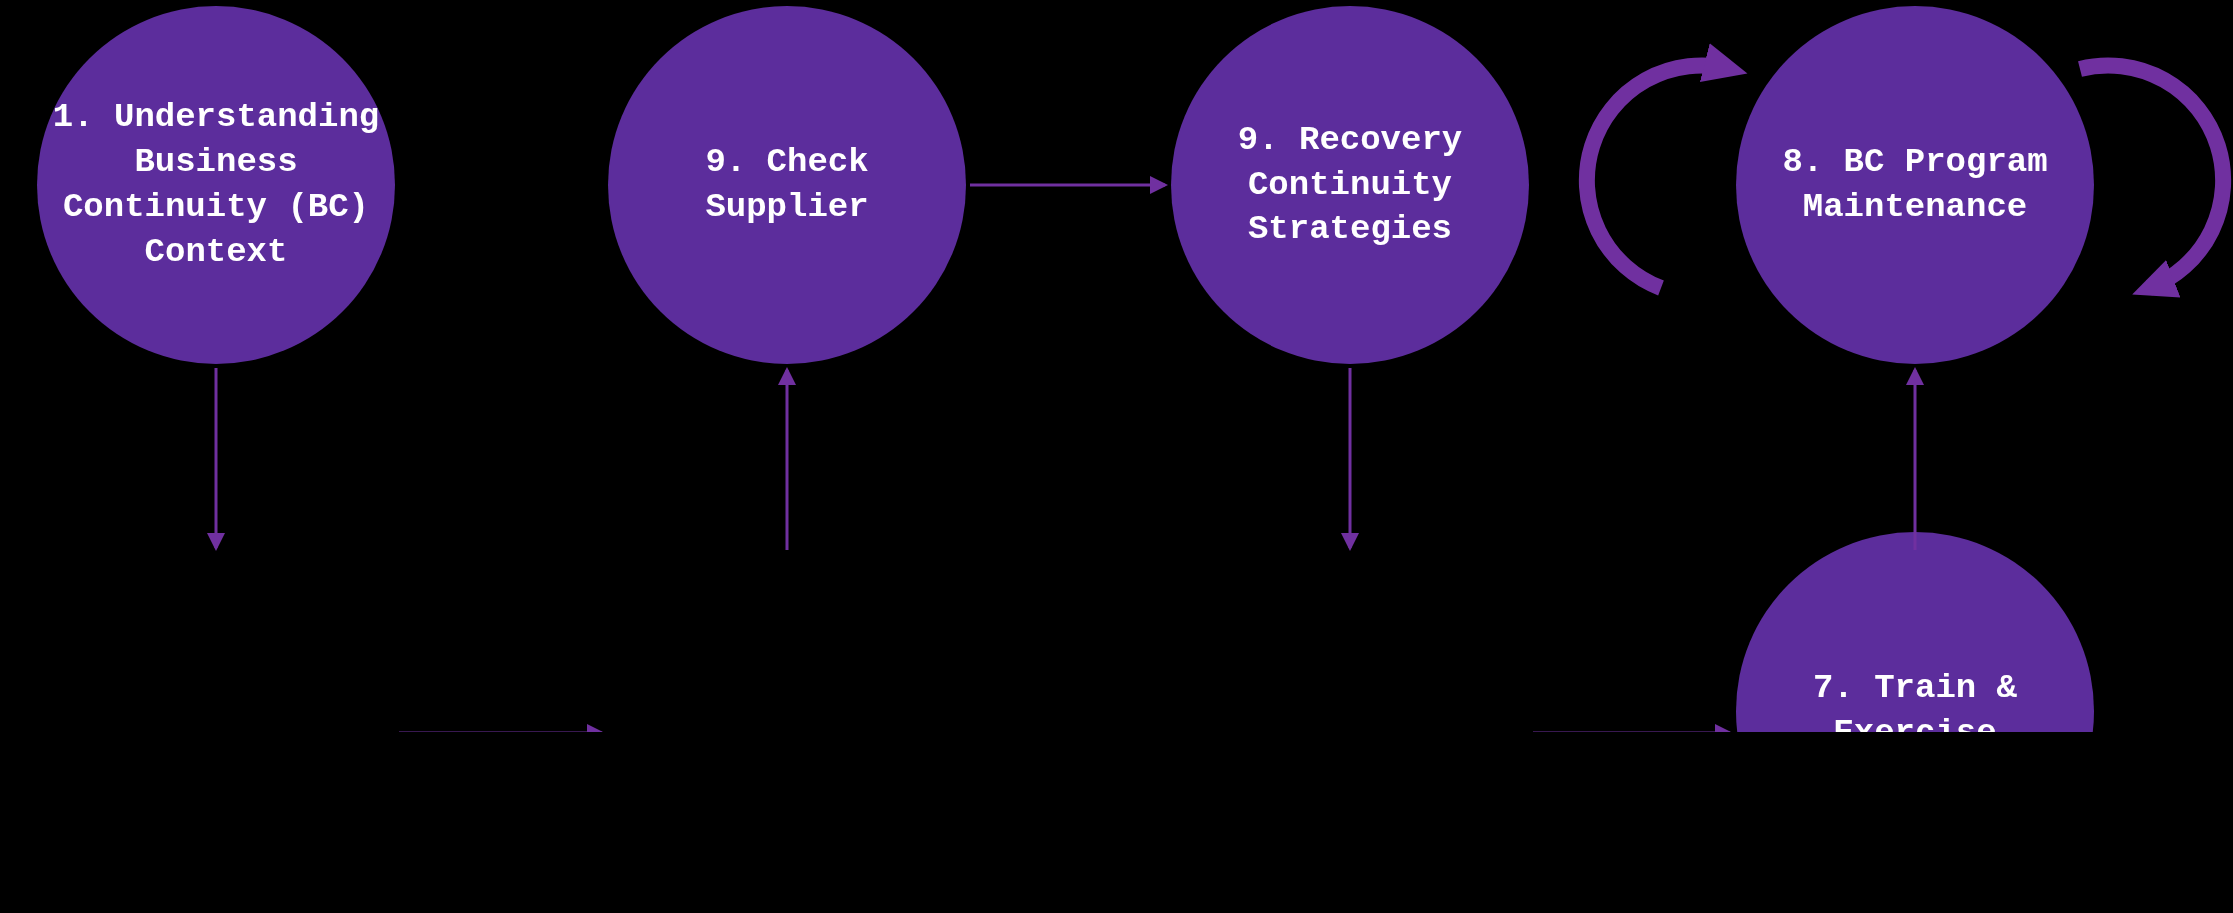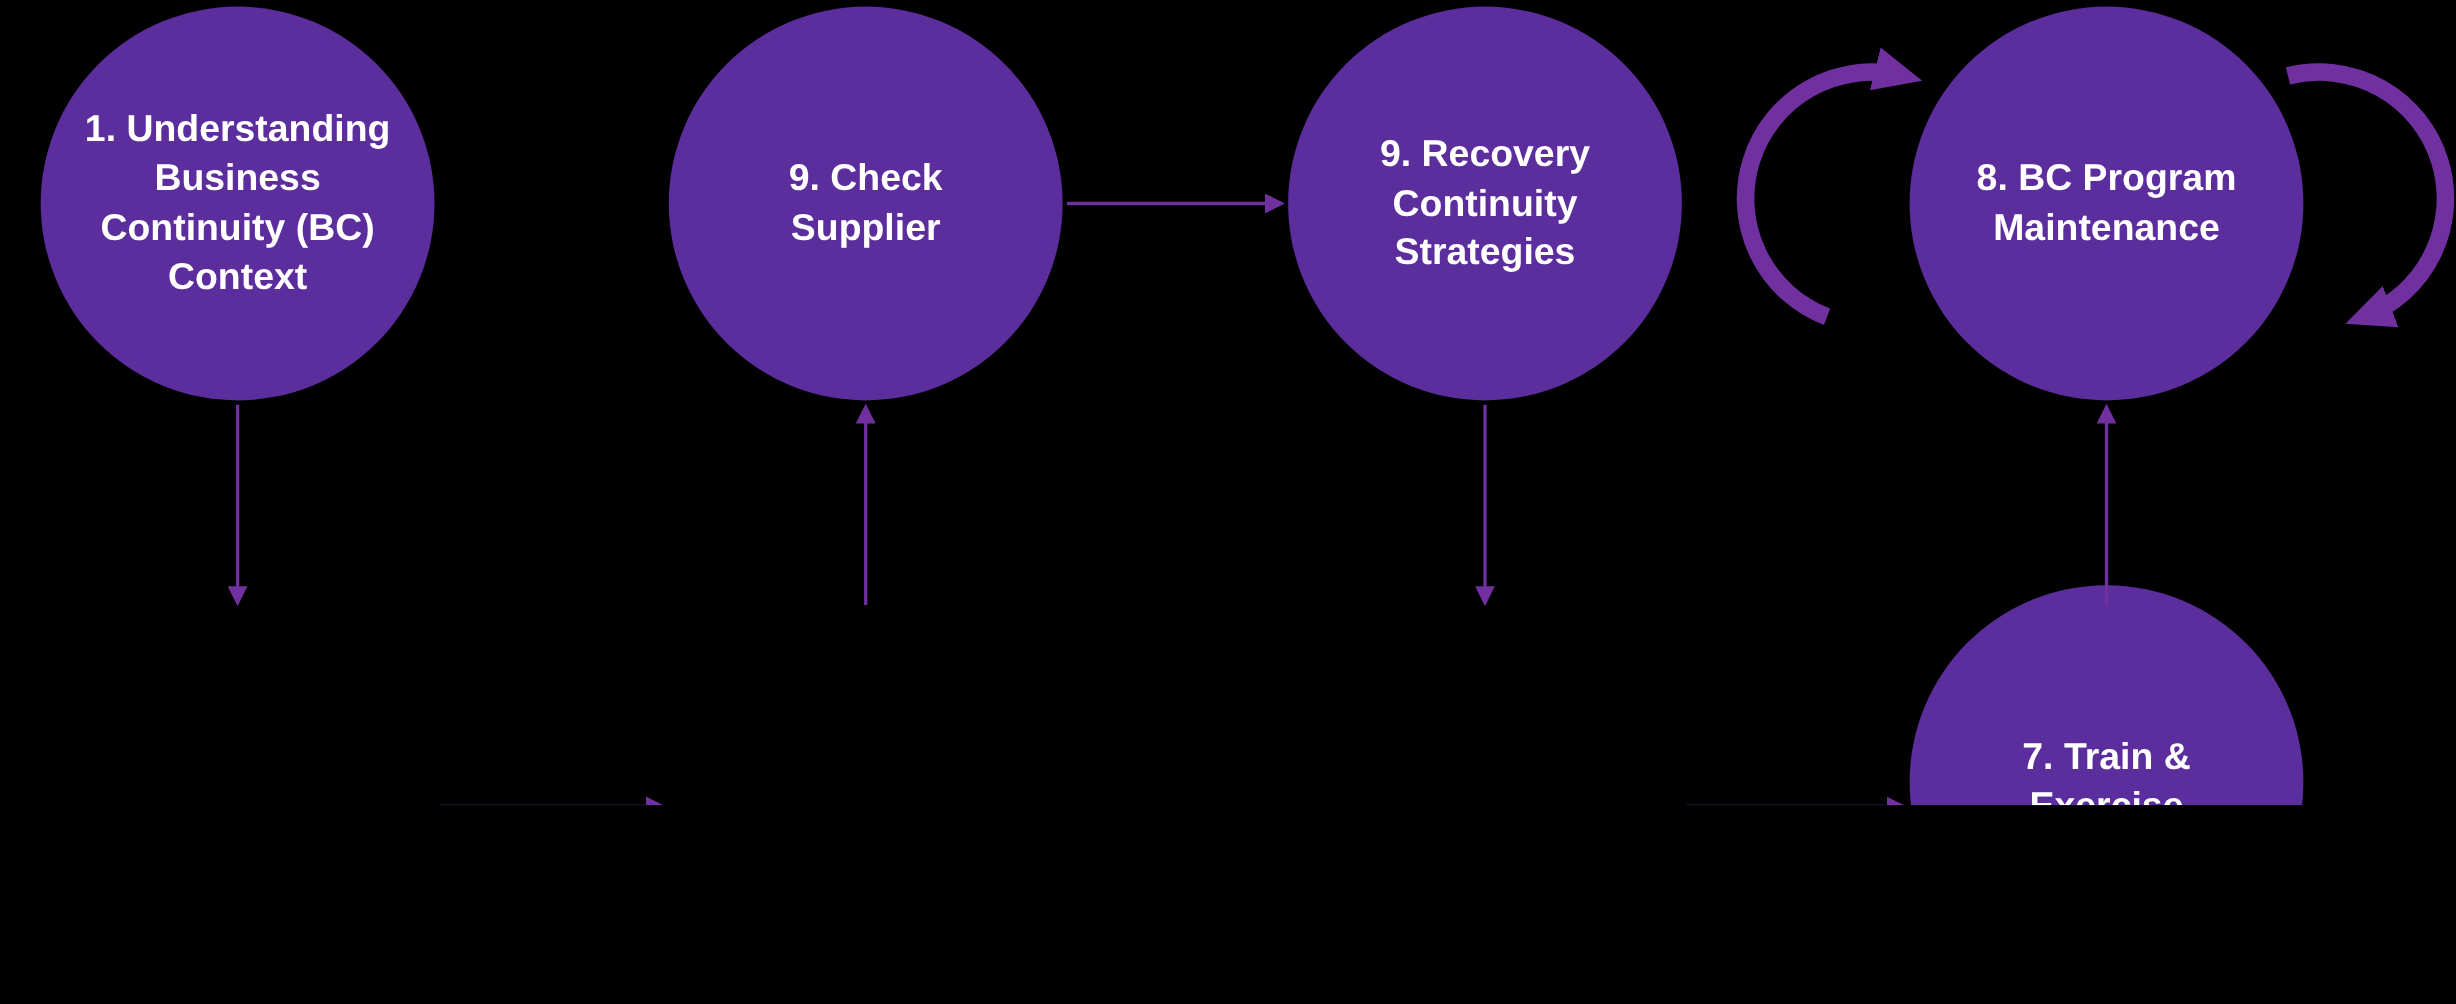--- a/index.html
+++ b/index.html
@@ -14,20 +14,21 @@
     padding: 0;
     background: var(--background);
     font-family: "Liberation Sans", sans-serif;
   }
   .canvas {
     position: relative;
     width: 2233px;
     height: 732px;
     background: var(--background);
     overflow: hidden;
+    font-family: Liberation Mono, monospace;
   }
   .node {
     position: absolute;
     width: 358px;
     height: 358px;
     border-radius: 50%;
     background: var(--node-fill);
     display: flex;
     align-items: center;
     justify-content: center;

